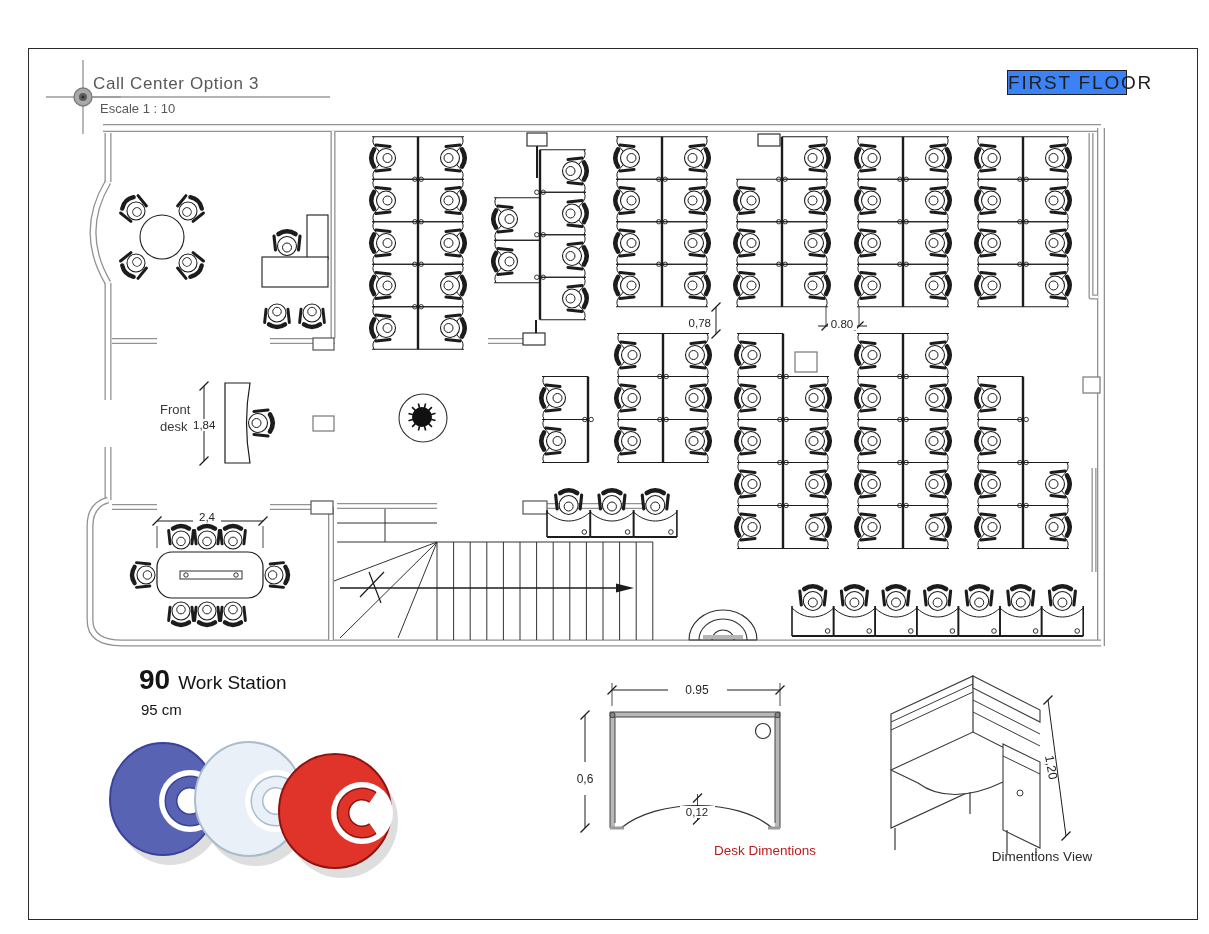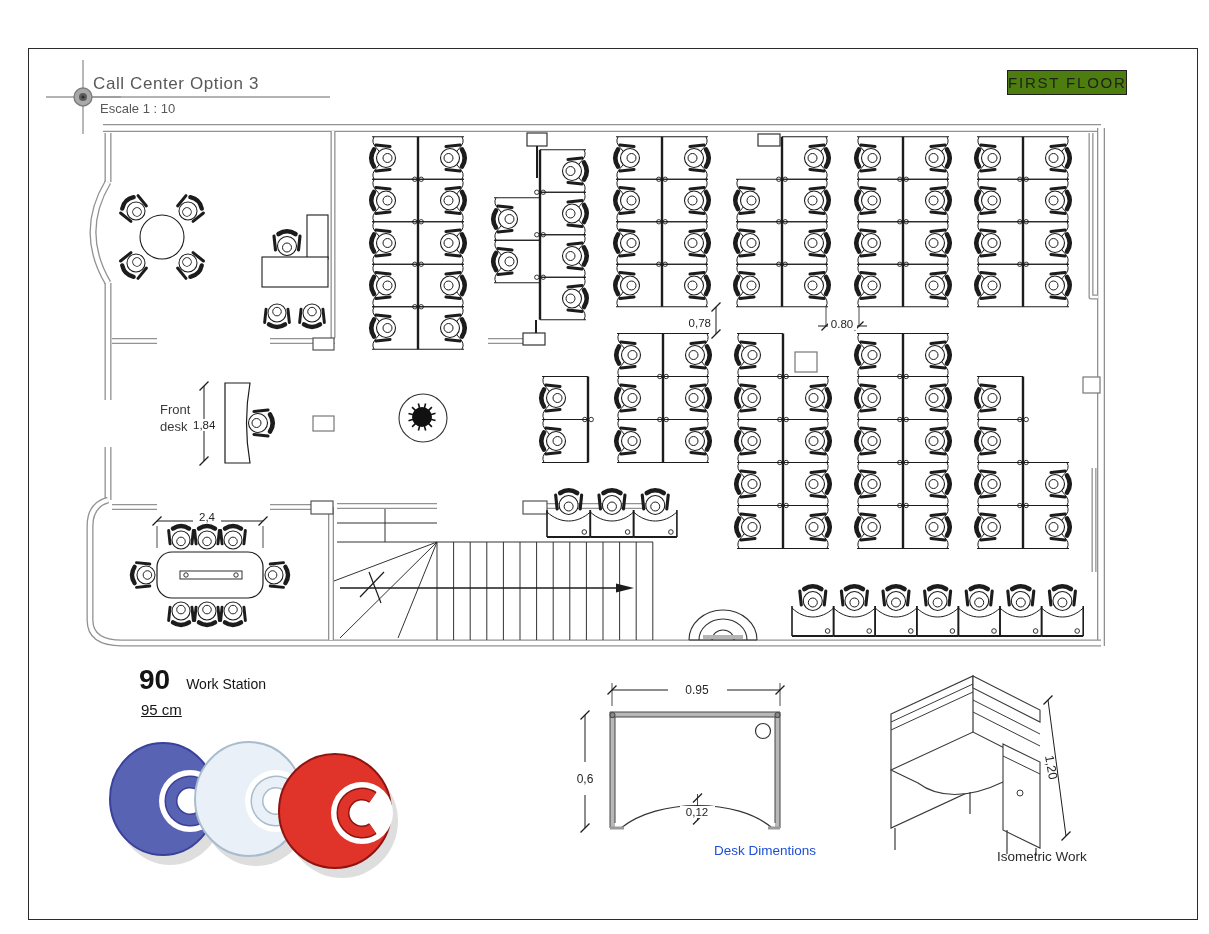--- a/index.html
+++ b/index.html
@@ -3,26 +3,26 @@
 <meta charset="utf-8">
 <style>
   html,body{margin:0;padding:0;background:#ffffff;}
   body{width:1209px;height:934px;position:relative;font-family:"Liberation Sans",sans-serif;overflow:hidden;}
   .frame{position:absolute;left:28px;top:48px;width:1170px;height:872px;border:1.6px solid #2b2b2b;box-sizing:border-box;}
   #plan{position:absolute;left:0;top:0;}
   .abs{position:absolute;white-space:nowrap;text-align:center;}
   .title{left:93px;top:74px;font-size:17px;color:#585858;letter-spacing:.6px;}
   .subtitle{left:100px;top:101px;font-size:13px;color:#585858;}
   .floorbox{left:1007px;top:70px;width:118px;height:23px;border:1.6px solid #1f1f1f;color:#1f1f1f;
-            font-size:15px;letter-spacing:1.8px;text-align:center;line-height:23px;box-sizing:content-box;background:#4d7c0f;}
+            font-size:19px;letter-spacing:1.8px;text-align:center;line-height:23px;box-sizing:content-box;background:#3b82f6;}
   .count{left:139px;top:664px;color:#141414;}
   .count .big{font-size:28px;font-weight:bold;}
-  .count .med{font-size:14px;margin-left:16px;}
-  .hnote{left:141px;top:701px;font-size:15px;color:#141414;text-decoration:underline;}
-  .desklabel{left:698px;top:843px;width:134px;text-align:center;font-size:13.5px;color:#1d4ed8;}
+  .count .med{font-size:19px;margin-left:8px;}
+  .hnote{left:141px;top:701px;font-size:15px;color:#141414;}
+  .desklabel{left:698px;top:843px;width:134px;text-align:center;font-size:13.5px;color:#b91c1c;}
   .isolabel{left:980px;top:849px;width:124px;text-align:center;font-size:13.5px;color:#2a2a2a;}
 </style>
 </head>
 <body>
 
 <div class="frame"></div>
 
 <svg id="plan" width="1209" height="934" viewBox="0 0 1209 934">
   <defs>
     <g id="chair">
@@ -780,13 +780,13 @@
 
 <div class="abs title">Call Center Option 3</div>
 <div class="abs subtitle">Escale 1 : 10</div>
 <div class="abs floorbox">FIRST FLOOR</div>
 
 <div class="abs count">
   <span class="big">90</span><span class="med">Work Station</span>
 </div>
 <div class="abs hnote">95 cm</div>
 <div class="abs desklabel">Desk Dimentions</div>
-<div class="abs isolabel">Isometric Work</div>
+<div class="abs isolabel">Dimentions View</div>
 
 </body></html>

